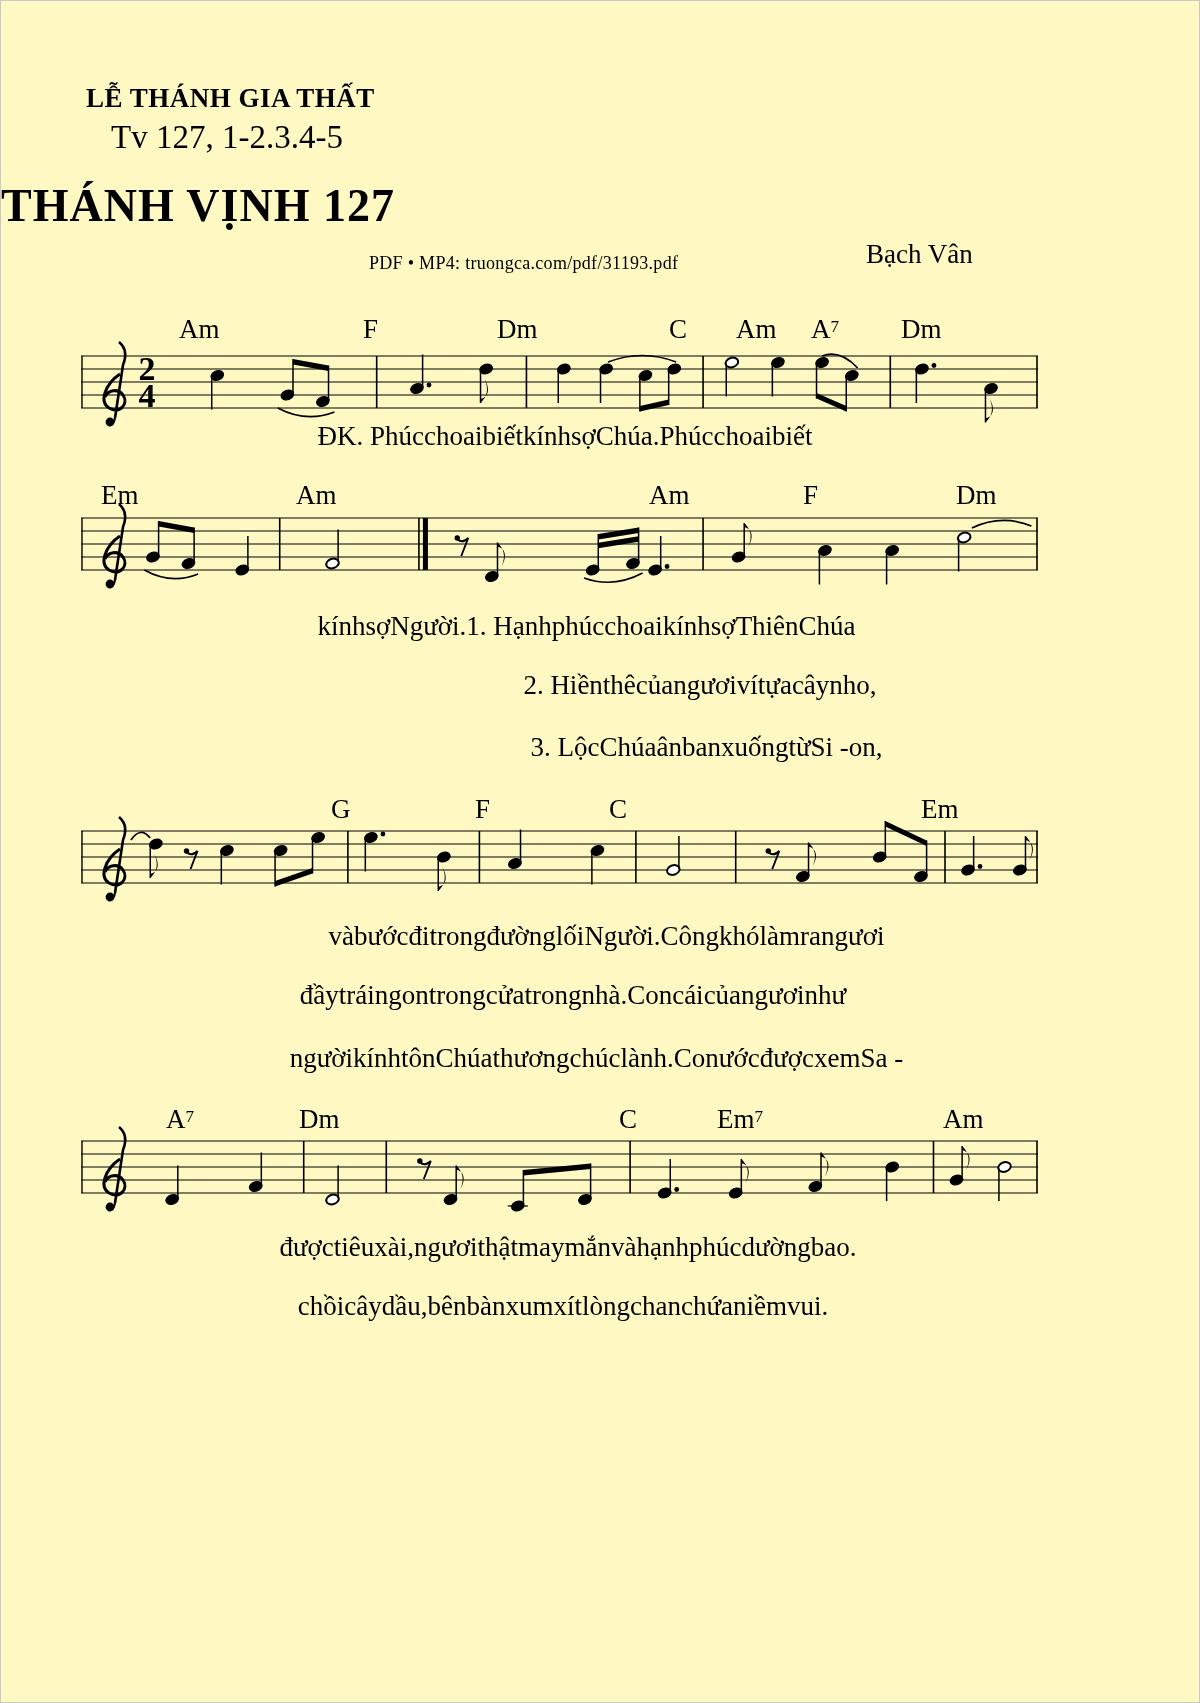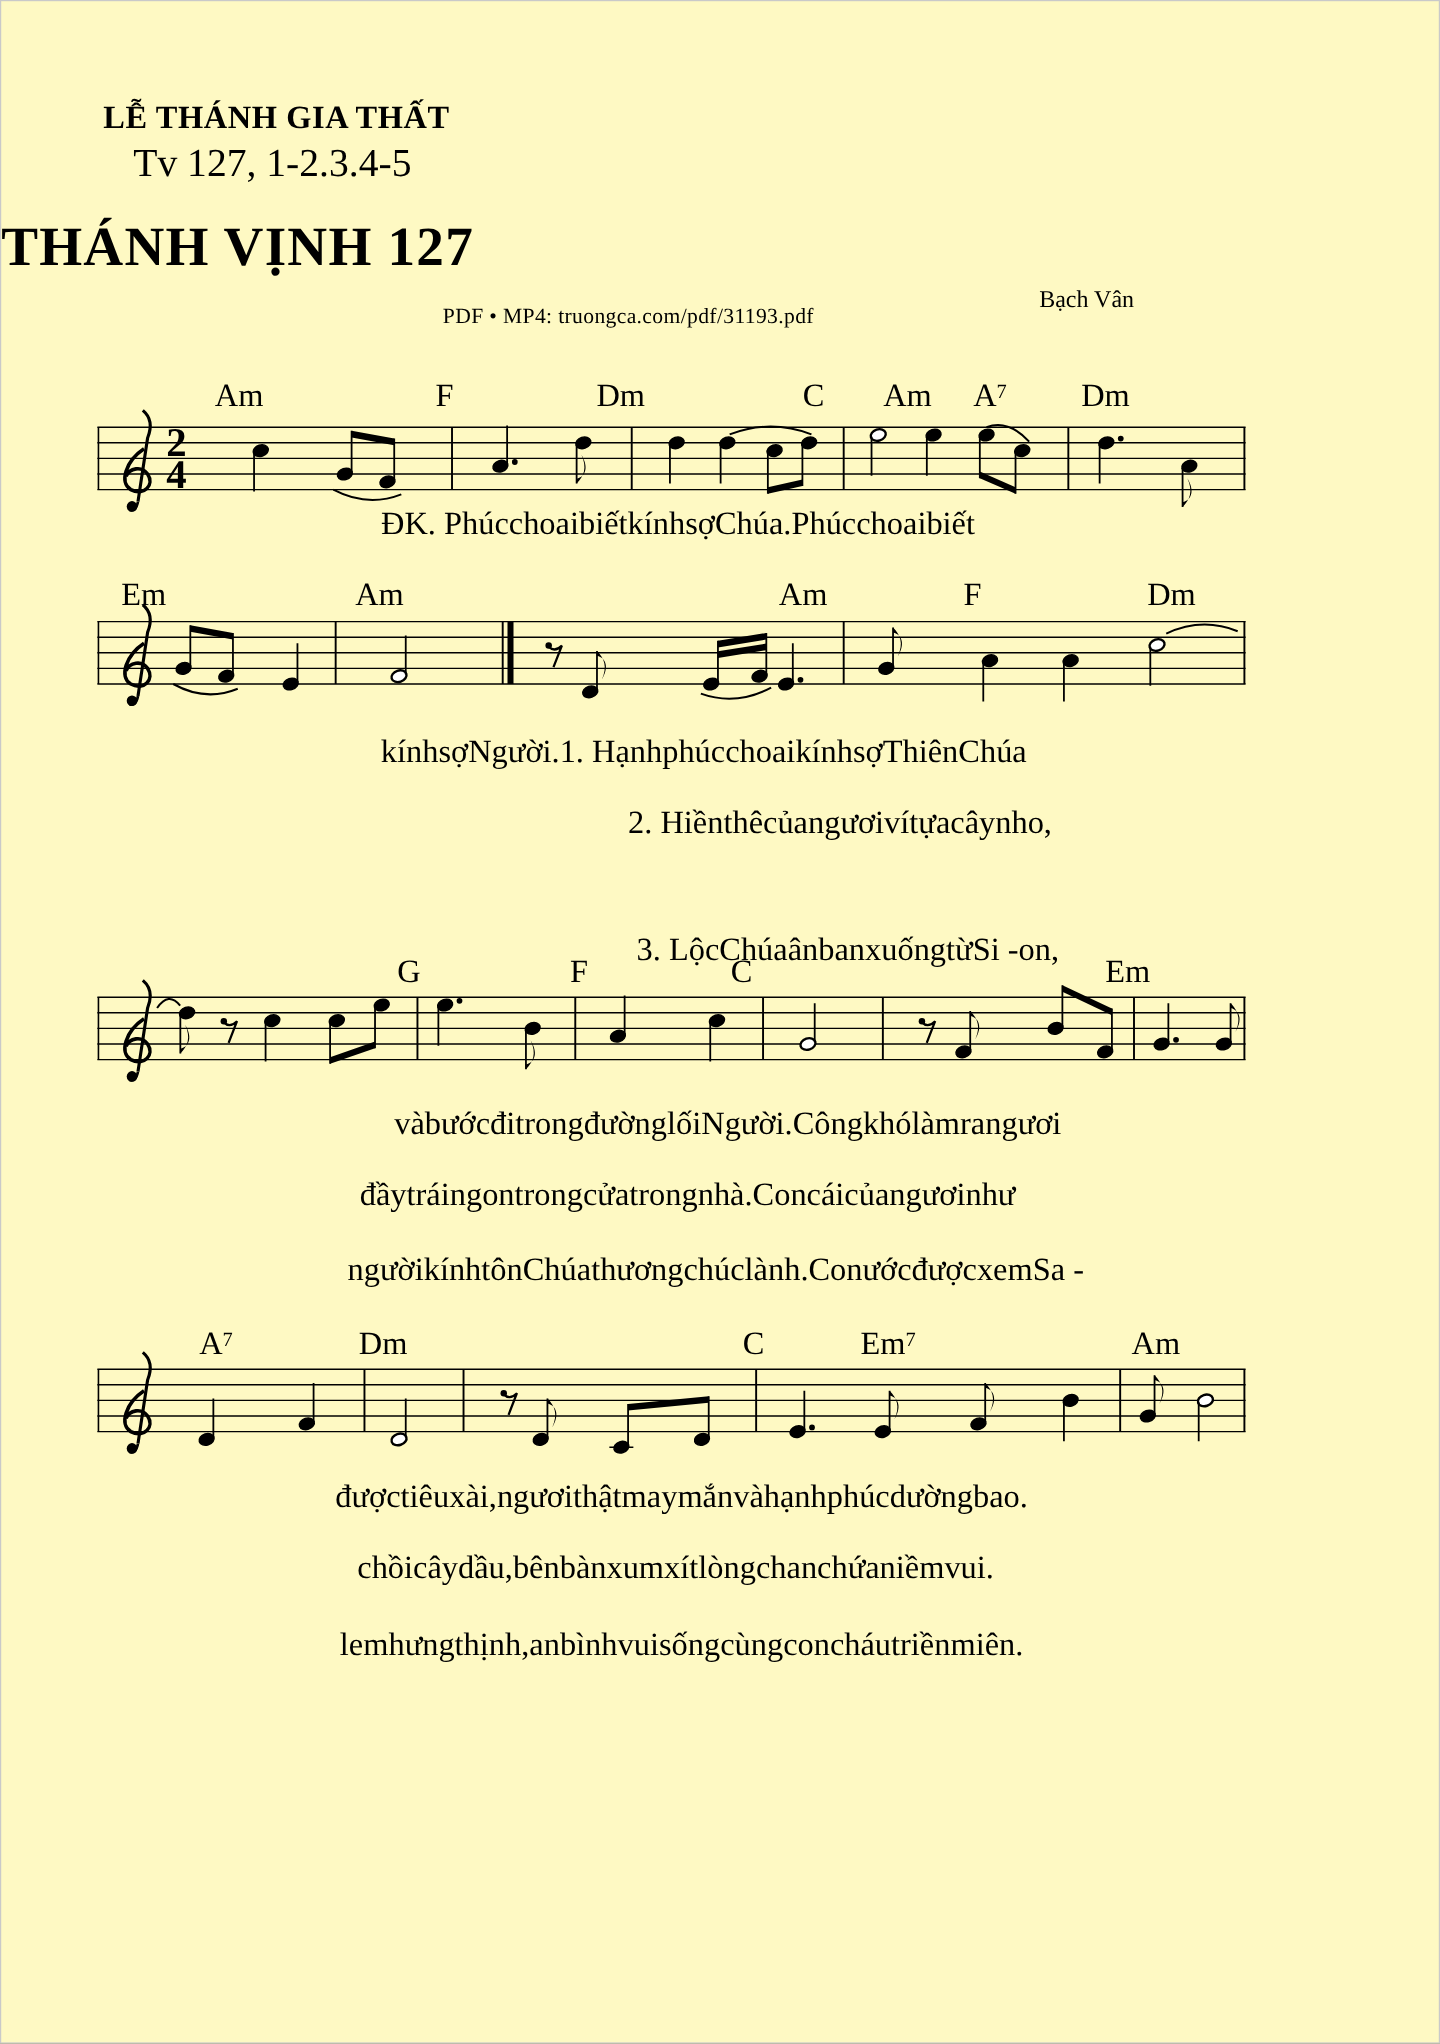--- a/index.html
+++ b/index.html
@@ -11,21 +11,21 @@
     box-sizing:border-box;
     font-family:"Liberation Serif", serif;
     color:#000;
     overflow:hidden;
   }
   .abs{position:absolute;}
   #hdr1{left:85px;top:82px;font-size:27px;font-weight:bold;letter-spacing:.5px;}
   #hdr2{left:110px;top:118px;font-size:33px;}
   #title{left:0;top:178px;width:1160px;text-align:left;font-size:46px;font-weight:bold;letter-spacing:1px;}
   #subtitle{left:368px;top:252px;font-size:18px;letter-spacing:.3px;}
-  #author{left:865px;top:238px;font-size:20px;}
+  #author{left:865px;top:238px;font-size:27px;}
   .staffwrap{position:absolute;left:80px;width:960px;height:135px;}
   .chord{position:absolute;font-size:27px;font-family:"Liberation Serif",serif;white-space:nowrap;}
   .chord sup{font-size:17px;vertical-align:6px;}
   .lyric{position:absolute;display:flex;justify-content:center;font-size:27px;white-space:nowrap;line-height:34px;}
   .lyric span{flex:0 0 auto;}
   svg{display:block;}
 </style>
 </head>
 <body>
 
@@ -426,21 +426,21 @@
     <div class="lyric" style="top: 667px; left: 393px; width: 612px;">
       <span>2. Hiền</span>
       <span>thê</span>
       <span>của</span>
       <span>ngươi</span>
       <span>ví</span>
       <span>tựa</span>
       <span>cây</span>
       <span>nho,</span>
     </div>
-    <div class="lyric" style="top: 729px; left: 393px; width: 625px; margin-top: 44px;">
+    <div class="lyric" style="top: 729px; left: 393px; width: 625px;">
       <span>3. Lộc</span>
       <span>Chúa</span>
       <span>ân</span>
       <span>ban</span>
       <span>xuống</span>
       <span>từ</span>
       <span>Si -</span>
       <span>on,</span>
     </div>
     <div class="lyric" style="top: 918px; left: 183px; width: 845px;">
@@ -506,27 +506,13 @@
       <span>bên</span>
       <span>bàn</span>
       <span>xum</span>
       <span>xít</span>
       <span>lòng</span>
       <span>chan</span>
       <span>chứa</span>
       <span>niềm</span>
       <span>vui.</span>
     </div>
-    <div class="lyric" style="top: 1352px; left: 122px; width: 890px;">
-      <span>lem</span>
-      <span>hưng</span>
-      <span>thịnh,</span>
-      <span>an</span>
-      <span>bình</span>
-      <span>vui</span>
-      <span>sống</span>
-      <span>cùng</span>
-      <span>con</span>
-      <span>cháu</span>
-      <span>triền</span>
-      <span>miên.</span>
-    </div>
   </div>
 
 </body></html>

